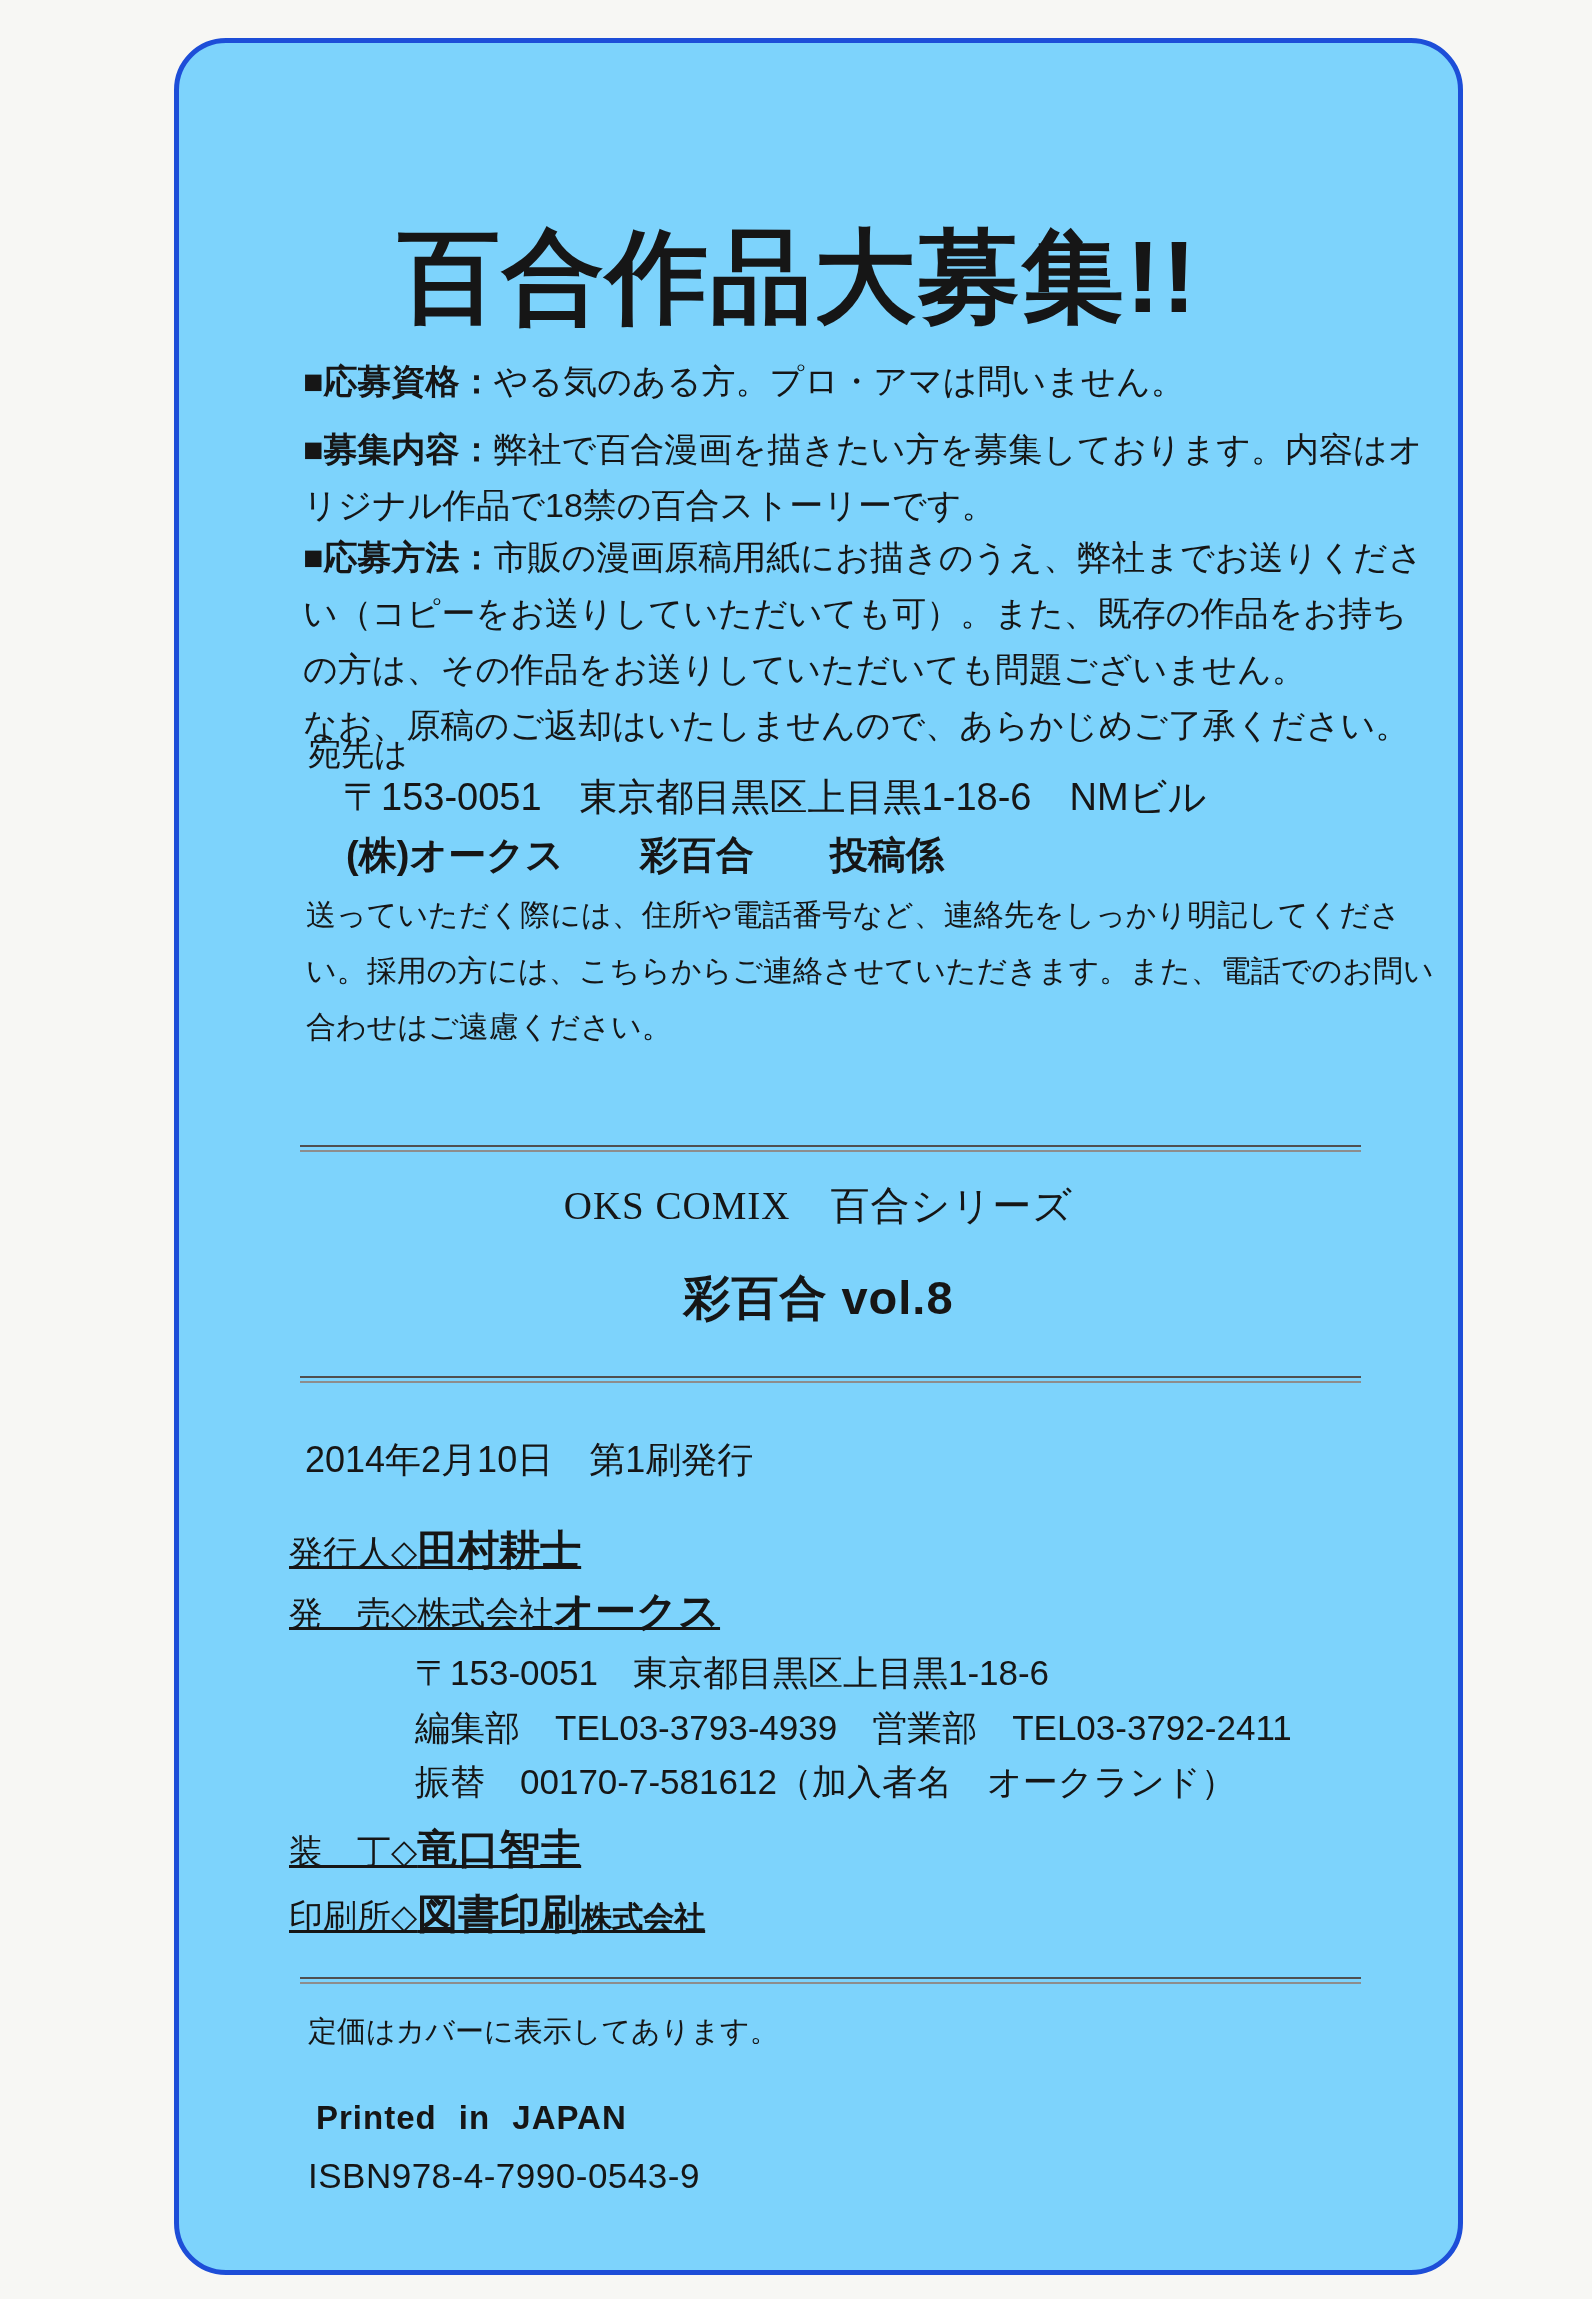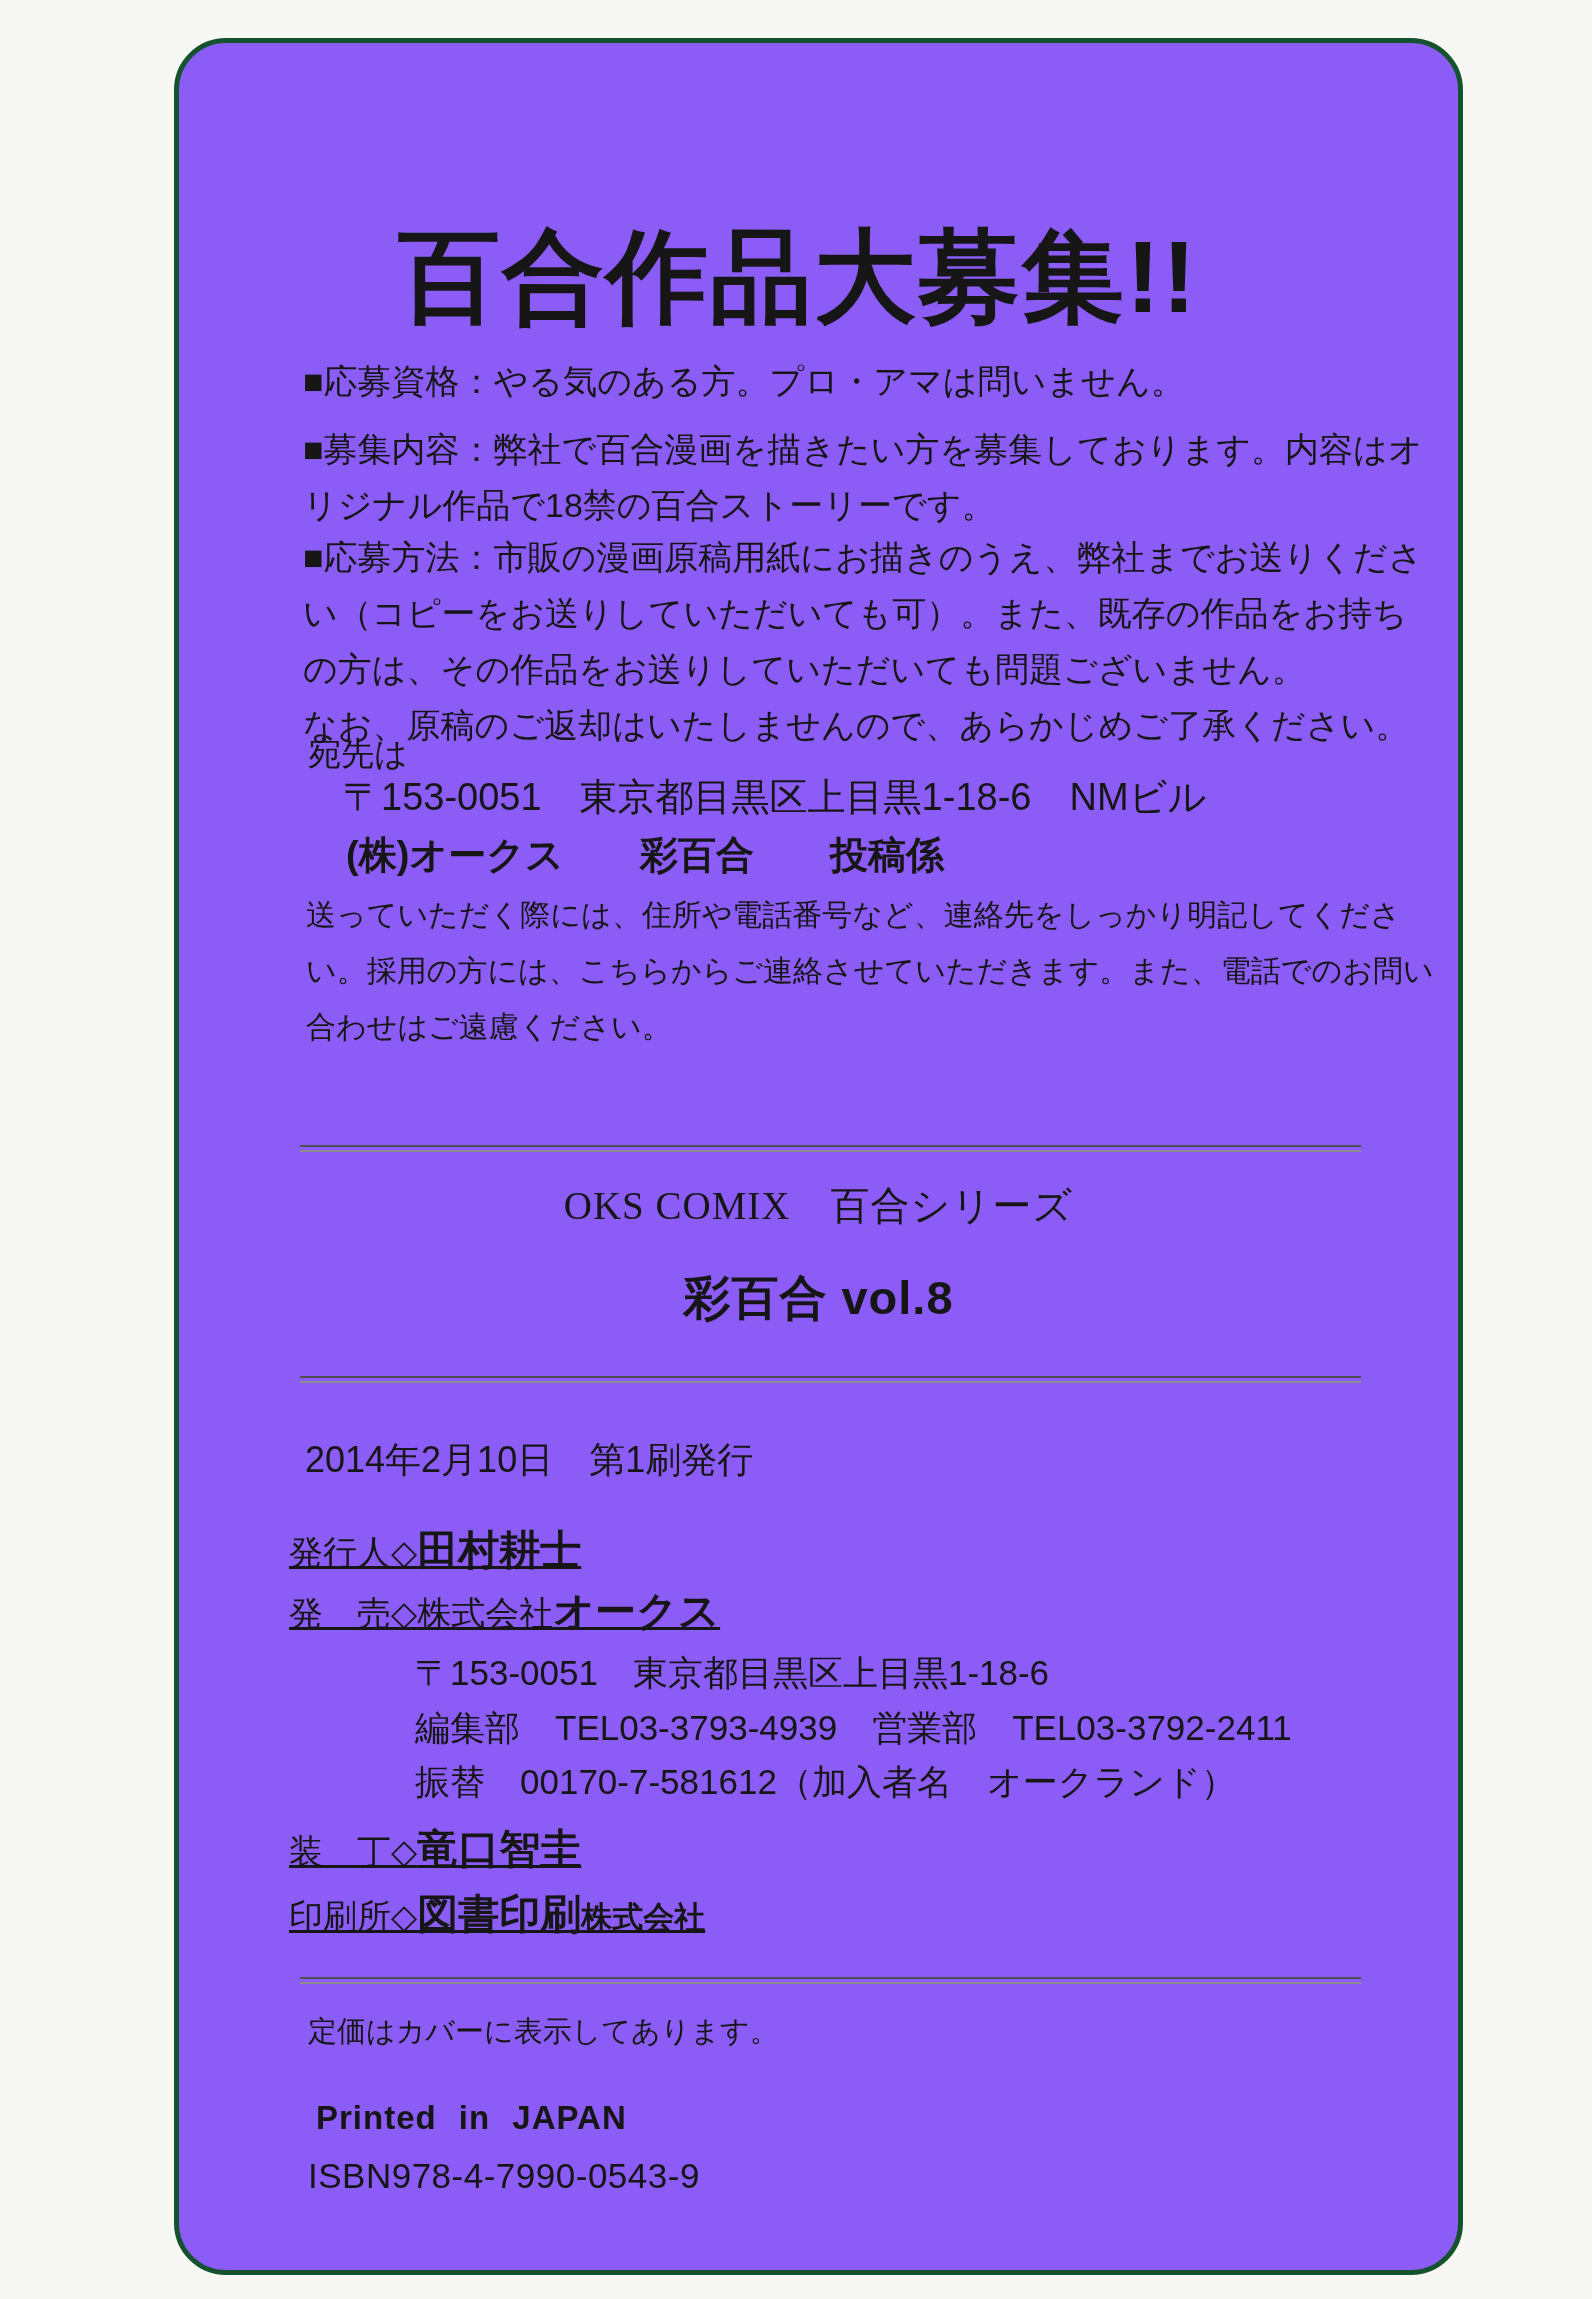--- a/index.html
+++ b/index.html
@@ -7,35 +7,35 @@
     width:1592px; height:2299px;
     background:#f7f7f4;
     position:relative;
     font-family:"Liberation Sans","DejaVu Sans",sans-serif;
     color:#161616;
     overflow:hidden;
   }
   .sheet {
     position:absolute; left:174px; top:38px;
     width:1289px; height:2237px;
-    border:5px solid #14532d;
+    border:5px solid #1d4ed8;
     border-radius:52px;
     box-sizing:border-box;
-    background:#8b5cf6;
+    background:#7dd3fc;
   }
   .sheet > div, .sheet > p { position:absolute; margin:0; }
 
   .title {
     top:167px; left:219px;
     font-size:102px; font-weight:900;
     letter-spacing:2px; white-space:nowrap;
   }
 
   .sec { left:124px; width:1136px; font-size:34px; line-height:56px; }
-  .sec .lbl { font-weight:400; }
+  .sec .lbl { font-weight:700; }
   .sec1 { top:310px; }
   .sec2 { top:378px; }
   .sec3 { top:486px; }
 
   .addr-intro { top:689px; left:129px; font-size:33px; }
   .addr1 { top:729px; left:164px; font-size:38px; white-space:nowrap; }
   .addr2 { top:787px; left:167px; font-size:38px; font-weight:600; white-space:nowrap; }
 
   .note { top:844px; left:127px; width:1149px; font-size:30px; line-height:56px; }
 

